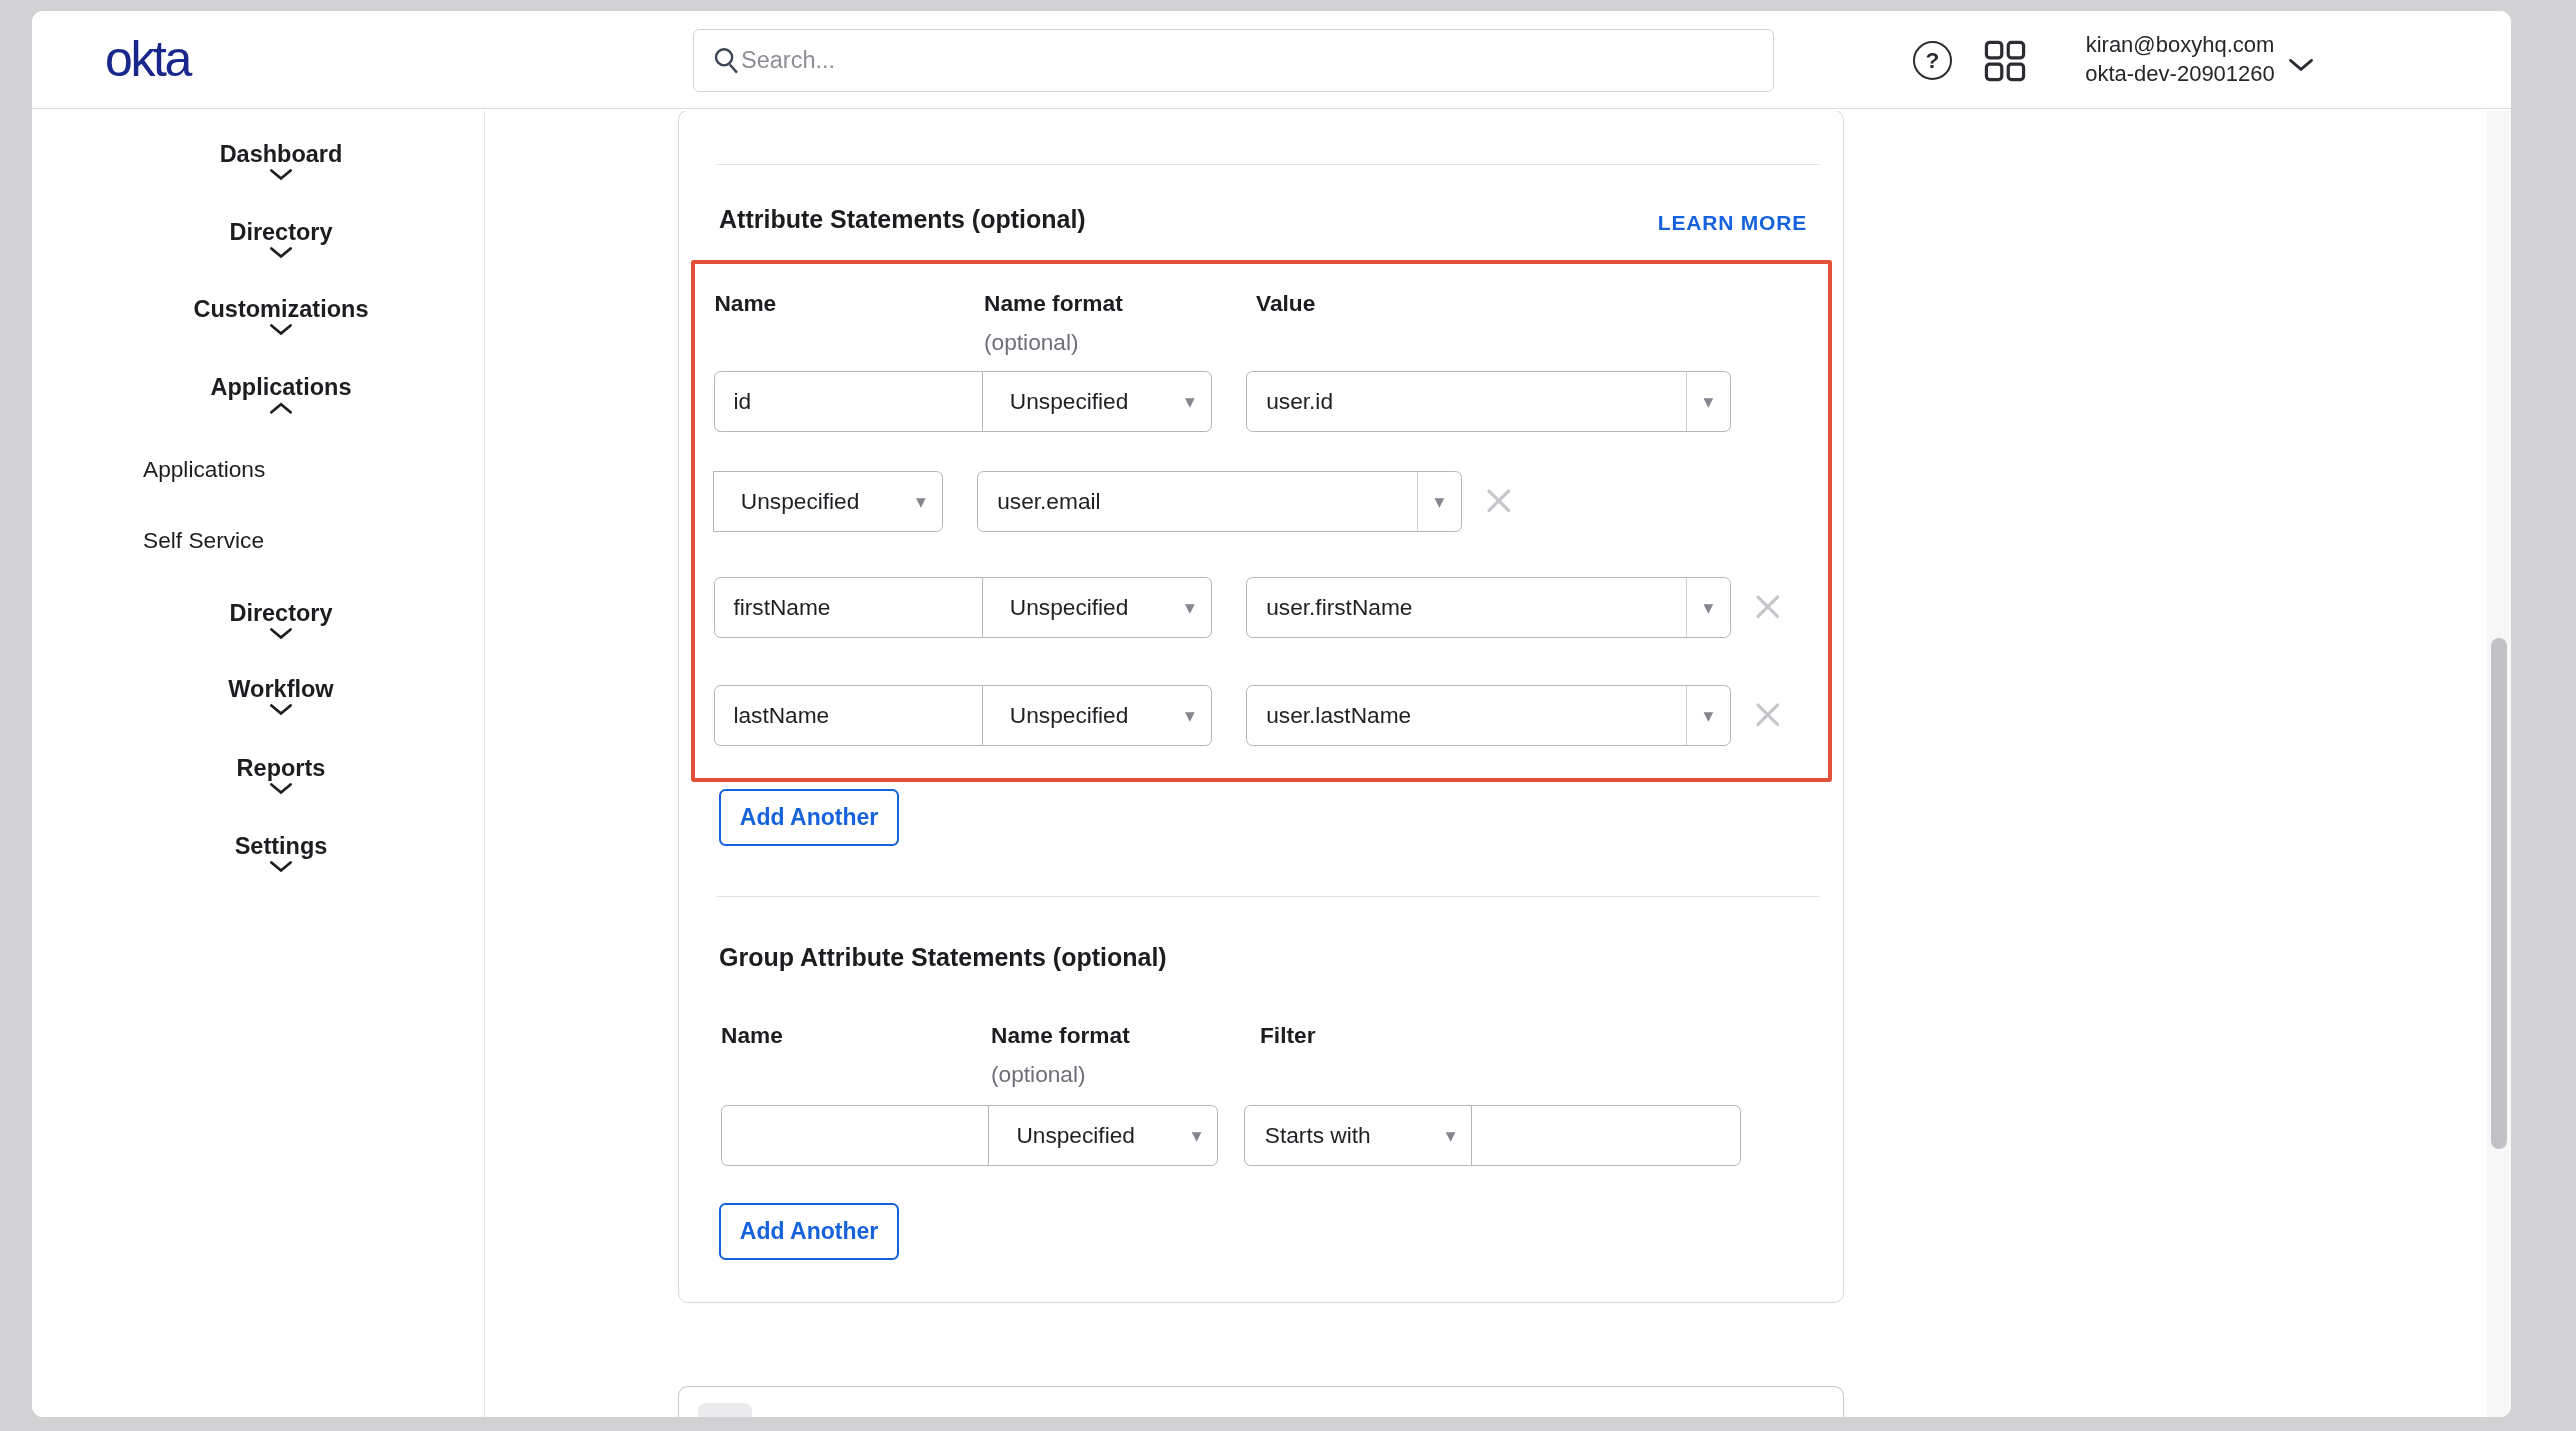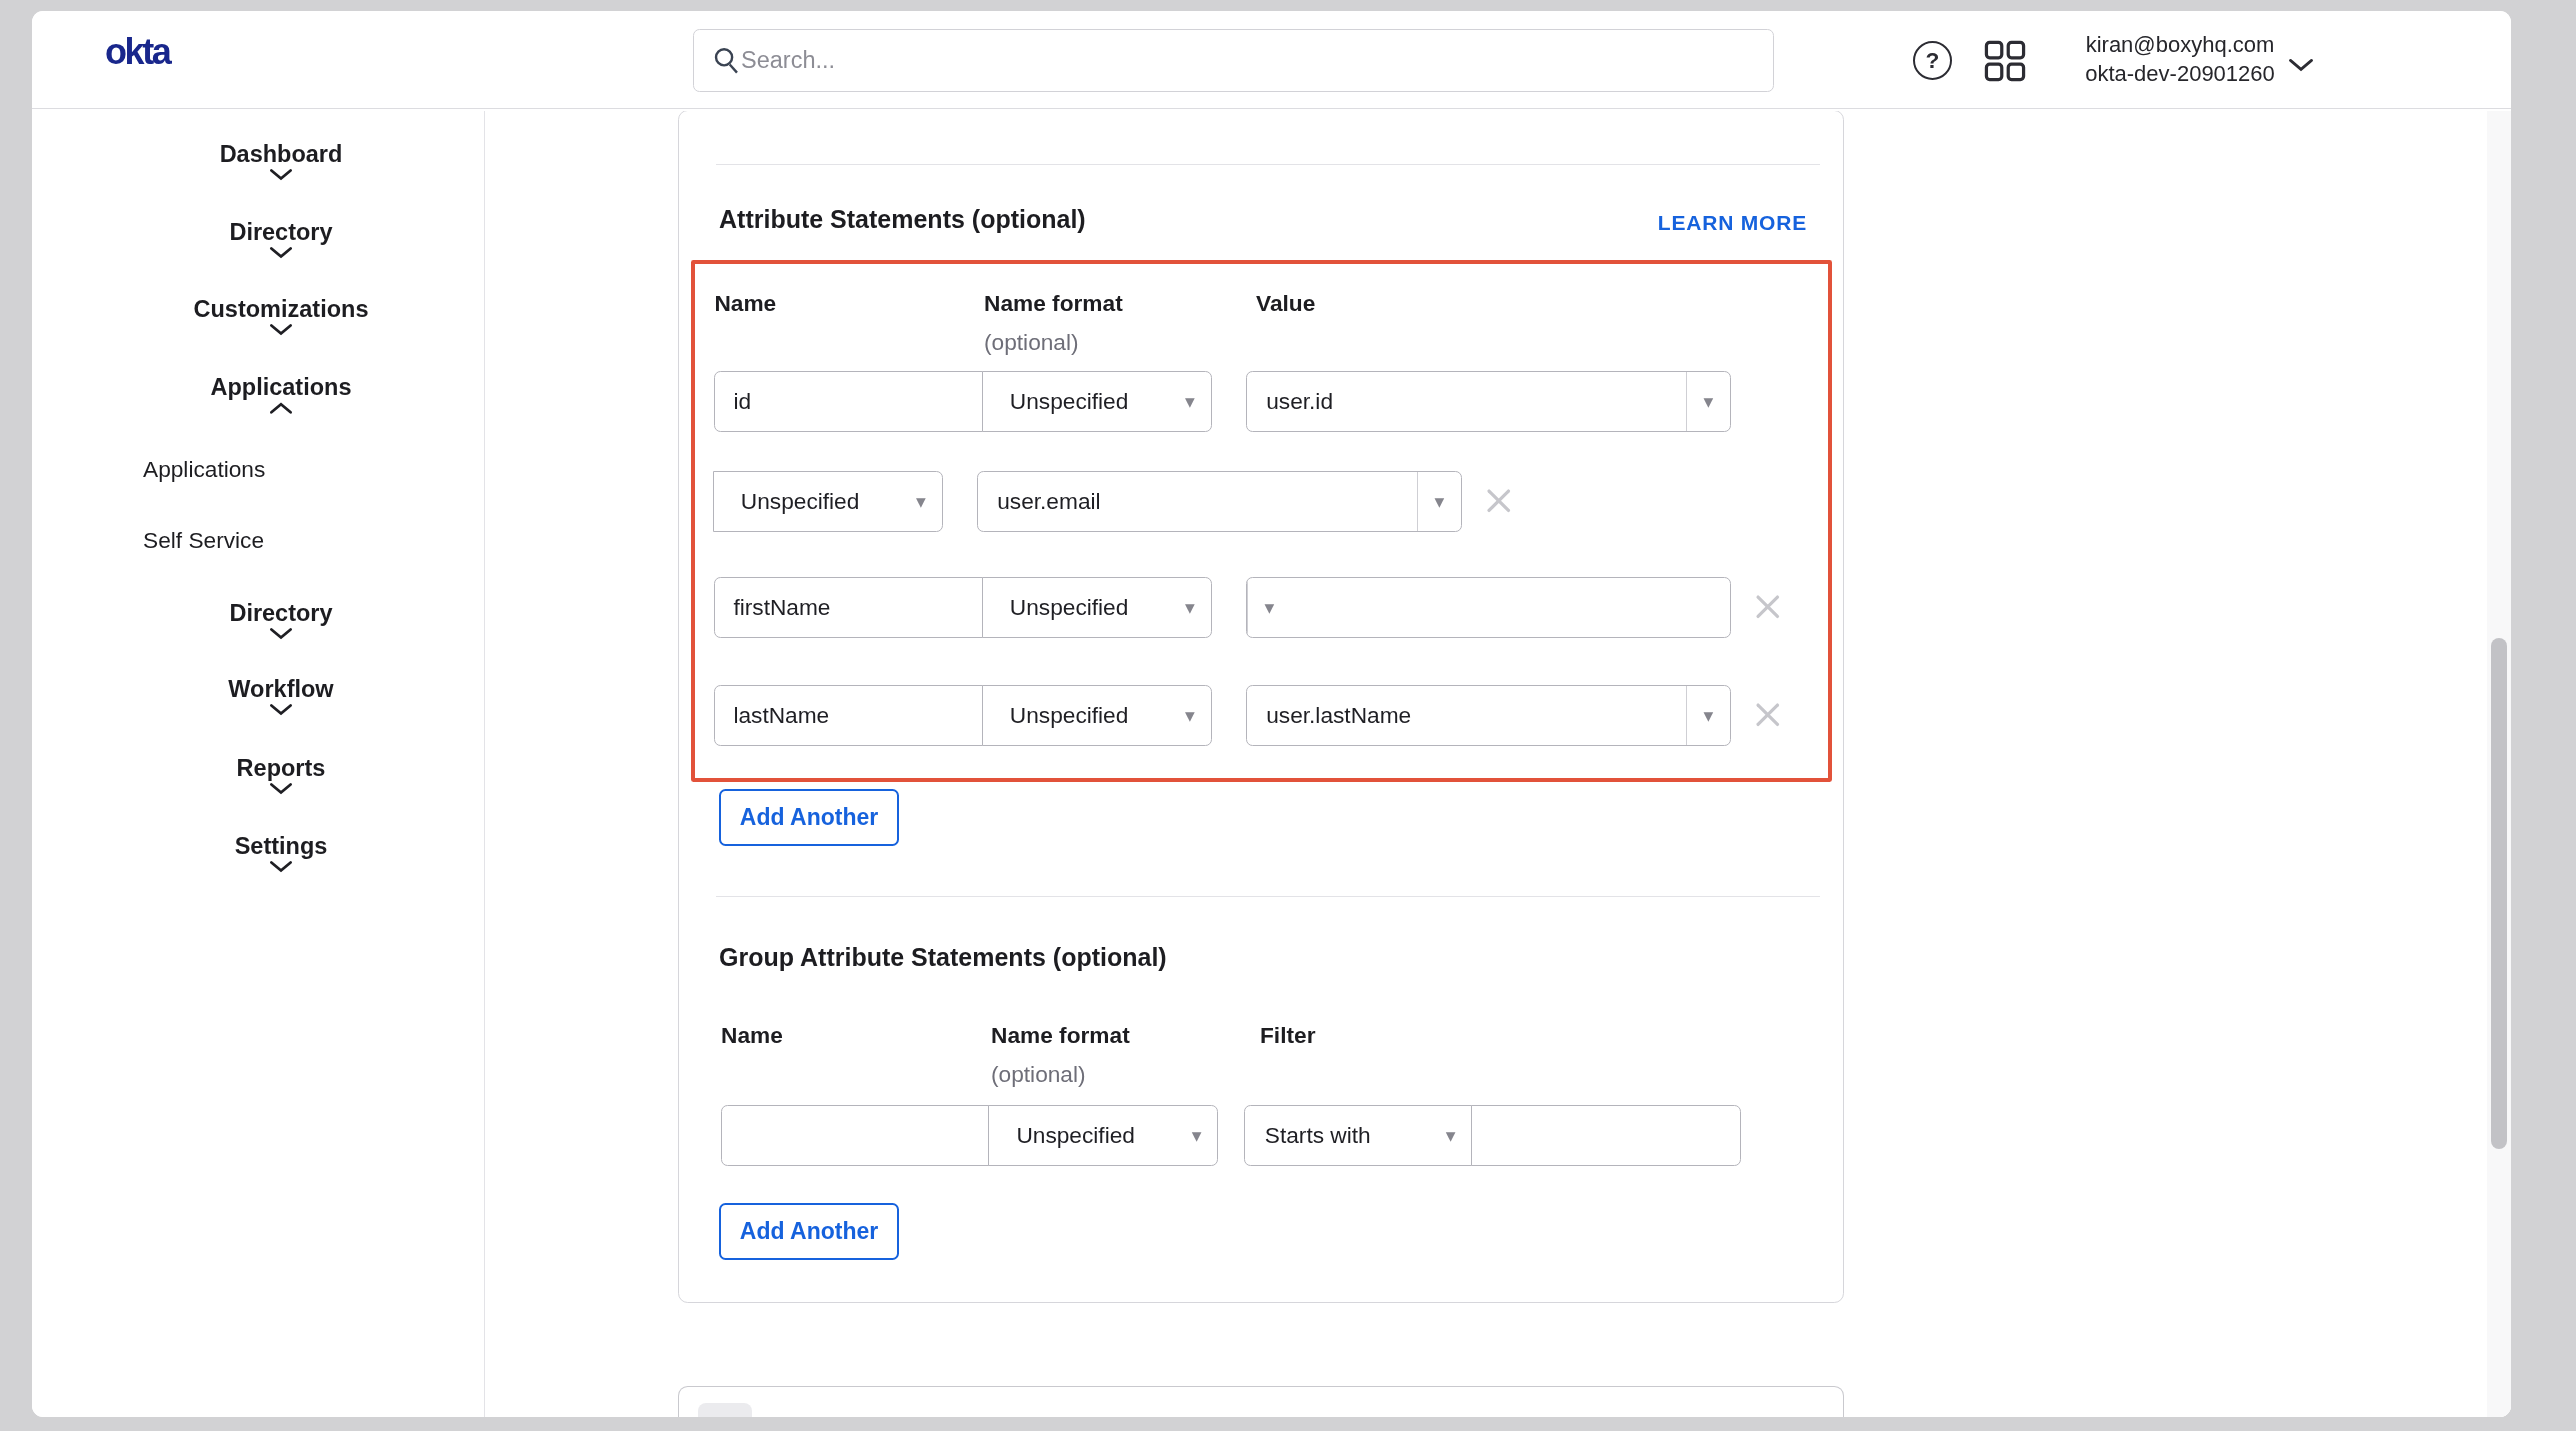--- a/index.html
+++ b/index.html
@@ -15,21 +15,21 @@
     position:absolute; left:32px; top:11.3px; width:2479px; height:1406px;
     background:#fff; border-radius:11.3px; overflow:hidden;
   }
   
   .topbar {
     position:absolute; top:0; left:0; right:0; height:98px;
     background:#fff; border-bottom:1.6px solid #dcdce0; z-index:5;
   }
   .logo {
     position:absolute; left:73px; top:22.7px;
-    font-size:36px; font-weight:700; letter-spacing:-2.4px; line-height:1;
+    font-size:50px; font-weight:400; letter-spacing:-2.4px; line-height:1;
     color:#19278c;
   }
   .searchbox {
     position:absolute; left:661px; top:18px; width:1081px; height:63px;
     border:1.6px solid #d2d2d7; border-radius:6.5px;
     display:flex; align-items:center; padding:0 18px; gap:0; background:#fff;
   }
   .searchbox input {
     border:none; outline:none; flex:1; font-size:23.5px;
     font-family:inherit; color:#1f1f24; background:transparent;
@@ -316,20 +316,21 @@
           </button>
         </div>
 
         <div class="attr-row" style="left:19.4px; top:313px">
           <input class="txt-input" value="firstName" style="">
           <div class="fmt-select">
             <span>Unspecified</span>
             <span class="sel-arrow">▾</span>
           </div>
           <div class="combo">
+            <input value="user.firstName" style="">
             <span class="arrow-seg">
               <span class="sel-arrow">▾</span>
             </span>
           </div>
           <button class="x-btn">
             <svg width="27.5" height="27.5" viewBox="0 0 34 34" stroke="#c6c6cb" stroke-width="4" stroke-linecap="round">
               <line x1="5" y1="5" x2="29" y2="29"></line>
                 <line x1="29" y1="5" x2="5" y2="29"></line>
             </svg>
           </button>

